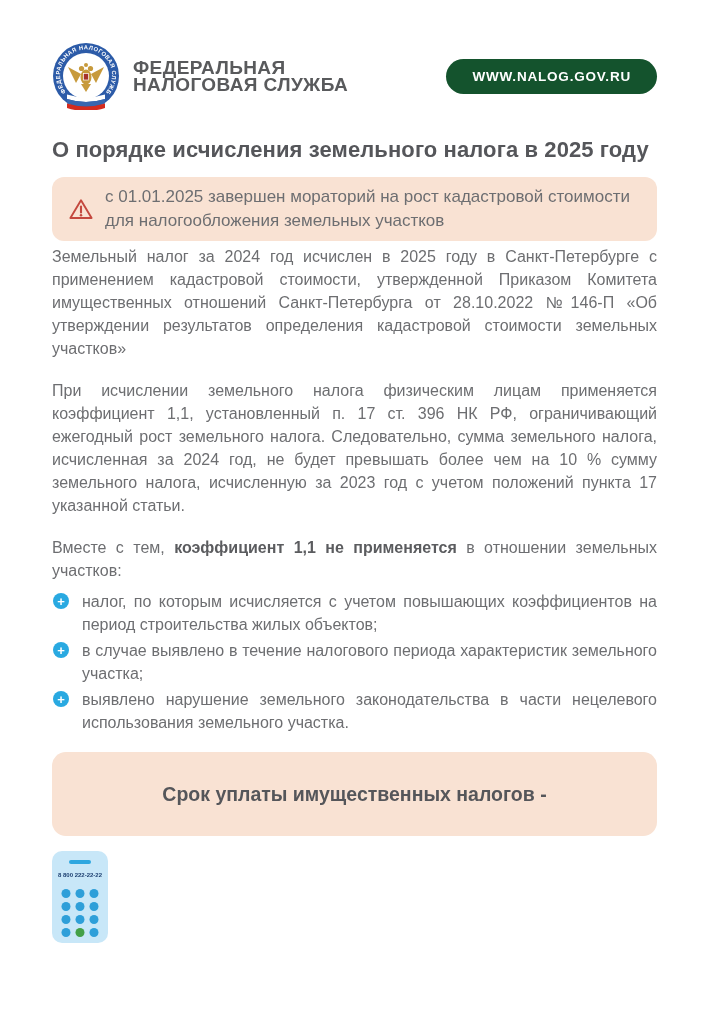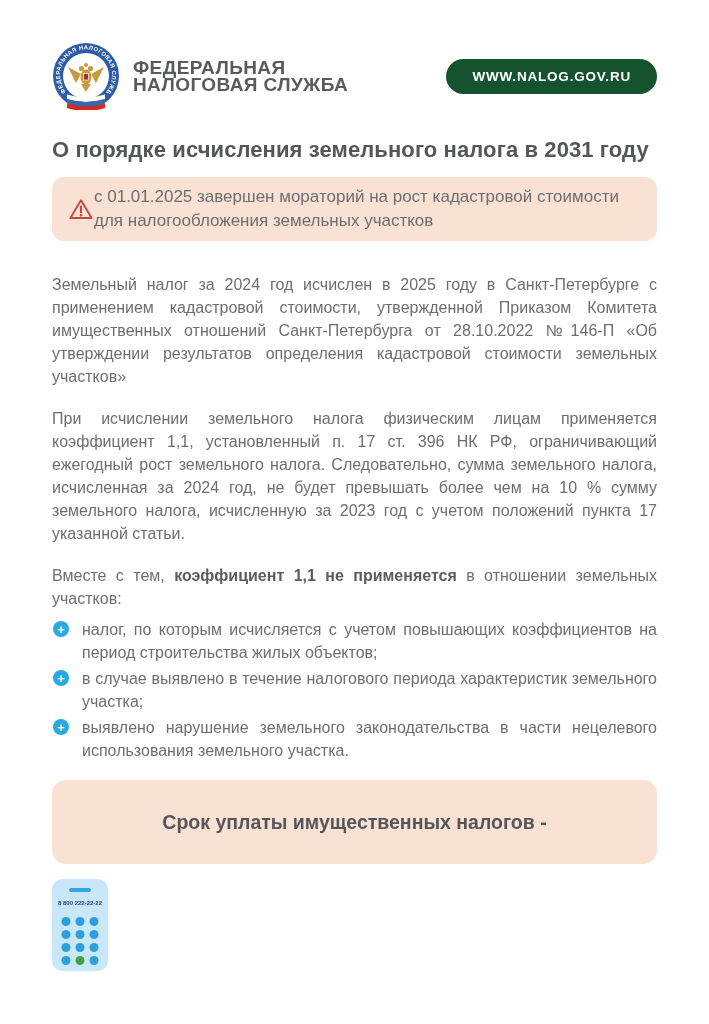--- a/index.html
+++ b/index.html
@@ -21,27 +21,27 @@
     font-size: 13.5px; font-weight: bold; letter-spacing: 0.8px;
     padding: 10px 26px; border-radius: 18px; text-decoration: none; cursor: pointer;
   }
 
   
   .page-title { margin: 26px 0 0; font-size: 22px; font-weight: bold; color: #55565a; letter-spacing: 0.1px; line-height: 28px; }
 
   
   .alert {
     margin-top: 13px; background: #f9e2d3; border-radius: 12px;
-    padding: 8px 16px; display: flex; align-items: center; 
+    padding: 8px 16px; display: flex; align-items: center; gap: 11px;
   }
   .alert-icon { flex-shrink: 0; width: 26px; height: 24px; }
   .alert-text { margin: 0; color: #6d6e71; font-size: 17px; line-height: 24px; }
 
   
-  .body-p { margin: 32px 0 0; color: #6d6e71; font-size: 16px; line-height: 23px; text-align: justify; }
+  .body-p { margin: 4px 0 0; color: #6d6e71; font-size: 16px; line-height: 23px; text-align: justify; }
   .body-p.gap-lg { margin-top: 19px; }
   .body-p b { color: #5b5c5f; }
 
   
   .bullets { list-style: none; margin: 8px 0 0; padding: 0; }
   .bullets li {
     position: relative; padding-left: 30px; margin-top: 3px;
     color: #6d6e71; font-size: 16px; line-height: 23px; text-align: justify;
   }
   .plus-bullet {
@@ -105,21 +105,21 @@
         </g>
       </svg>
       <div class="org-name">
         <div>ФЕДЕРАЛЬНАЯ</div>
         <div>НАЛОГОВАЯ СЛУЖБА</div>
       </div>
     </div>
     <a class="site-pill">WWW.NALOG.GOV.RU</a>
   </div>
 
-  <h1 class="page-title">О порядке исчисления земельного налога в 2031 году</h1>
+  <h1 class="page-title">О порядке исчисления земельного налога в 2025 году</h1>
 
   <div class="alert">
     <svg class="alert-icon" viewBox="0 0 26 24" aria-hidden="true">
       <path d="M13 3.2 L23.6 21 L2.4 21 Z" fill="none" stroke="#c4483e" stroke-width="1.9" stroke-linejoin="round"></path>
       <line x1="13" y1="9.6" x2="13" y2="15.4" stroke="#c4483e" stroke-width="2.1" stroke-linecap="round"></line>
       <circle cx="13" cy="18.3" r="1.25" fill="#c4483e"></circle>
     </svg>
     <p class="alert-text">с 01.01.2025 завершен мораторий на рост кадастровой стоимости для налогообложения земельных участков</p>
   </div>
 

